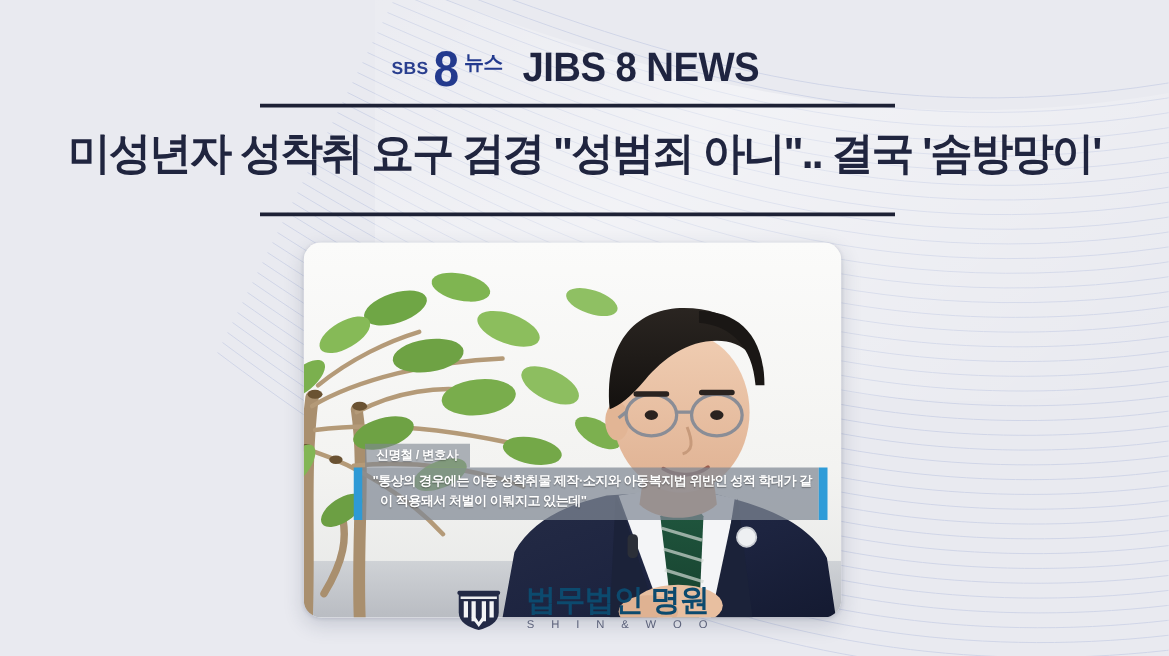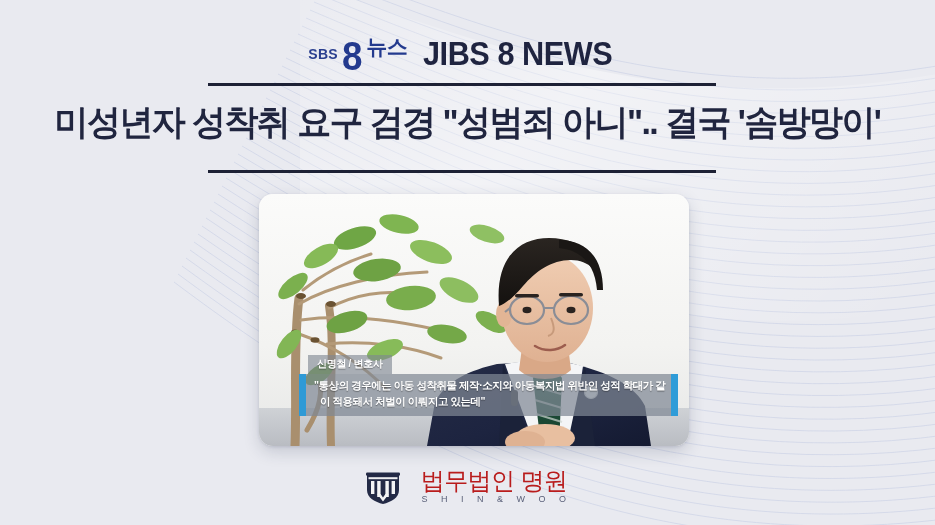--- a/index.html
+++ b/index.html
@@ -22,21 +22,21 @@
   .sbs-mark{display:flex;align-items:flex-end;gap:3px;}
   .sbs-txt{
     font-size:14px;font-weight:bold;color:#2a3f8f;letter-spacing:.3px;
     transform:translateY(-9px);
   }
   .sbs-eight{
     font-size:40px;font-weight:bold;color:#233a8e;line-height:.85;
     transform:translateY(2px) scaleX(.92);
   }
   .sbs-news-kr{
-    font-size:21px;font-weight:bold;color:#233a8e;
+    font-size:16px;font-weight:bold;color:#233a8e;
     transform:translateY(-10px);letter-spacing:-.5px;
   }
   .jibs-title{
     font-size:33px;font-weight:bold;color:#1f2440;letter-spacing:-.5px;
     transform:scaleX(.93);transform-origin:left center;
     white-space:nowrap;
   }
 
   
   .rule{position:absolute;left:208px;width:508px;height:3px;background:#1d2135;}
@@ -47,21 +47,21 @@
   .headline{
     position:absolute;left:0;top:99px;width:935px;
     text-align:center;
     font-size:35px;font-weight:bold;color:#20253f;
     letter-spacing:-1.6px;white-space:nowrap;
     transform:scaleX(.97);
   }
 
   
   .photo-card{
-    position:absolute;left:259px;top:194px;width:430px;height:252px;
+    position:absolute;left:243px;top:194px;width:430px;height:300px;
     border-radius:14px;overflow:hidden;background:#f2f3f5;
     box-shadow:0 6px 16px rgba(40,48,80,.18), 0 1px 3px rgba(40,48,80,.12);
   }
   .photo-inner{position:absolute;inset:0;}
   .photo-inner svg{display:block;width:100%;height:100%;}
 
   
   .cap-name{
     position:absolute;left:49px;top:161px;
     display:flex;align-items:center;
@@ -89,21 +89,21 @@
 
   
   .brand{
     position:absolute;left:0;top:458px;width:935px;height:56px;
     display:flex;align-items:center;justify-content:center;gap:13px;
   }
   .brand-mark{width:40px;height:40px;flex:0 0 auto;}
   .brand-mark svg{display:block;width:40px;height:40px;}
   .brand-text{display:flex;flex-direction:column;align-items:center;gap:2px;}
   .brand-kr{
-    font-size:24px;font-weight:normal;color:#b91c1c;letter-spacing:-.6px;
+    font-size:24px;font-weight:bold;color:#0c4a6e;letter-spacing:-.6px;
     line-height:1;white-space:nowrap;
   }
   .brand-en{
     font-size:9px;font-weight:normal;color:#5b617a;letter-spacing:5.5px;
     line-height:1;white-space:nowrap;padding-left:5px;
   }
 </style>
 </head>
 <body>
 

